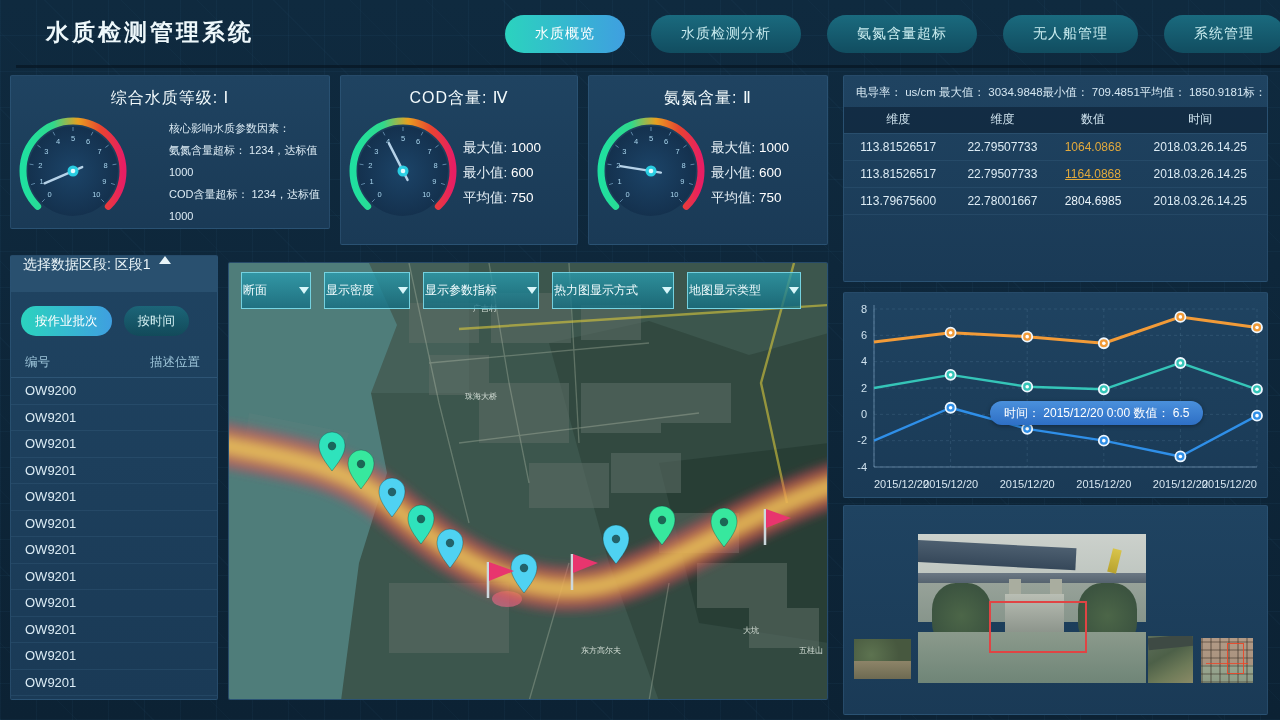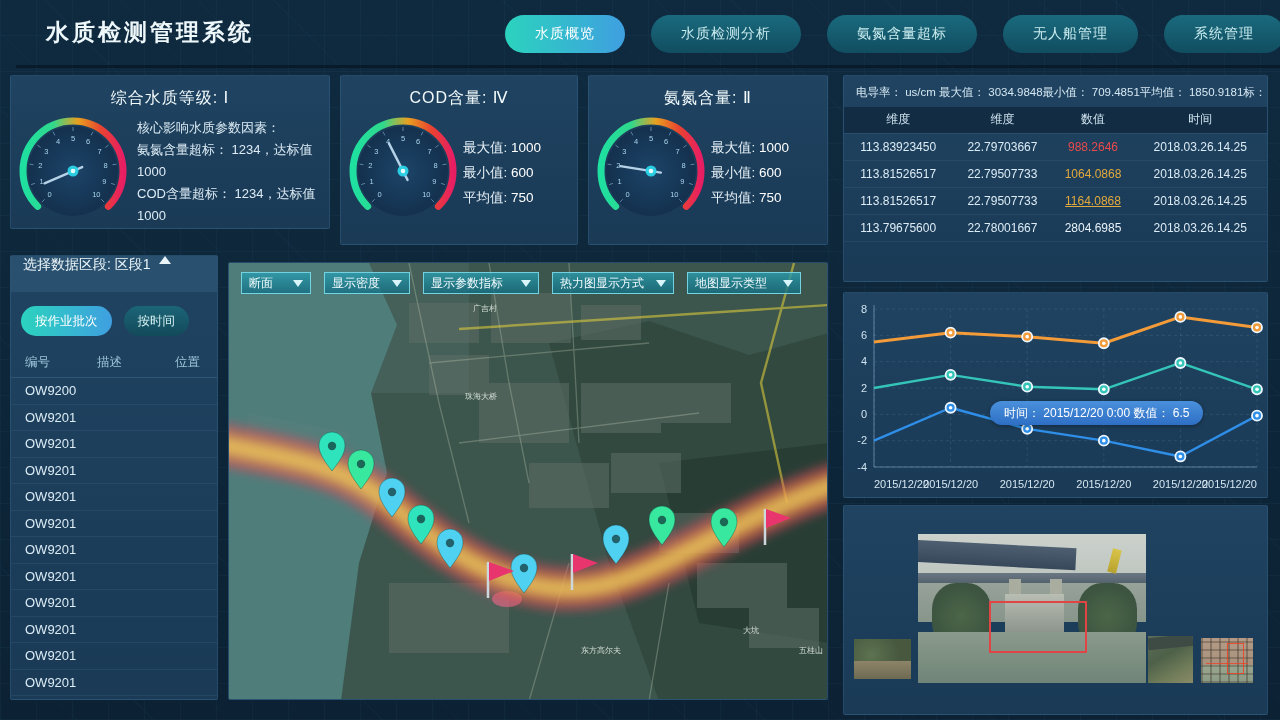--- a/index.html
+++ b/index.html
@@ -26,21 +26,21 @@
   
   .panel { position:absolute; background:linear-gradient(180deg,#1f4361,#1a3a56);
     border:1px solid rgba(110,180,225,0.14); border-radius:2px; }
   
   #gauge-panel-1 { left:10px; top:75px; width:320px; height:154px; }
   #gauge-panel-2 { left:340px; top:75px; width:238px; height:170px; }
   #gauge-panel-3 { left:588px; top:75px; width:240px; height:170px; }
   .gauge-title { text-align:center; font-size:16px; color:#f2fafc; padding-top:12px; letter-spacing:1px; }
   .gauge-body { display:flex; align-items:center; padding:2px 6px 0 6px; }
   .gauge-svg { flex:0 0 auto; }
-  .gauge-lines { font-size:13px; color:#dcebf4; line-height:22px; padding-left:2px; }
+  .gauge-lines { font-size:11px; color:#dcebf4; line-height:22px; padding-left:2px;margin-left:32px; }
   .gauge-stats { font-size:13.5px; color:#e8f2f8; line-height:25px; padding-left:4px; white-space:nowrap; }
   .gauge-stats b { font-weight:normal; color:#ffffff; }
   
   #cond-panel { left:843px; top:75px; width:425px; height:207px; }
   #cond-summary { font-size:11.5px; color:#d5e7f2; padding:9px 10px 7px 12px; white-space:nowrap; overflow:hidden; }
   .cond-table { width:100%; border-collapse:collapse; font-size:12px; }
   .cond-table th { background:rgba(9,28,45,0.55); color:#cfe3ee; font-weight:normal;
     height:26px; border-bottom:1px solid rgba(120,180,220,0.12); }
   .cond-table td { height:27px; text-align:center; color:#dcebf4;
     border-bottom:1px solid rgba(120,180,220,0.10); }
@@ -50,28 +50,28 @@
     padding:0 12px; font-size:14px; color:#ecf6fa; cursor:pointer; }
   .tri-up { width:0; height:0; border-left:6px solid transparent; border-right:6px solid transparent;
     border-bottom:8px solid #e8f4f8; margin-left:8px; }
   #filter-row { display:flex; gap:12px; padding:14px 10px 10px 10px; }
   .filter-btn { height:30px; border-radius:15px; border:none; cursor:pointer; font-family:inherit;
     font-size:12.5px; color:#d7f2f4; padding:0 14px; background:linear-gradient(180deg,#1c6淡578,#14505f); }
   .filter-btn.inactive { background:linear-gradient(180deg,#1c6578,#124a5a); }
   .filter-btn.active { background:linear-gradient(90deg,#2bd3be,#3f9fe0); color:#fff; }
   #sb-head { display:flex; font-size:12.5px; color:#9fc6da; padding:8px 14px 6px 14px;
     border-bottom:1px solid rgba(120,180,220,0.18); }
-  #sb-head span:nth-child(1){ width:72px; } #sb-head span:nth-child(2){ width:78px; }
+  #sb-head span:nth-child(1){ width:72px; } #sb-head span:nth-child(2){ width:78px;text-align:right; }
   .sb-row { height:26.5px; display:flex; align-items:center; padding:0 14px; font-size:13px;
     color:#dcecf5; border-bottom:1px solid rgba(120,180,220,0.10); cursor:pointer; }
   
   #map { left:228px; top:262px; width:600px; height:438px; overflow:hidden; border:1px solid rgba(110,180,225,0.14); }
   #map-toolbar { position:absolute; left:12px; top:9px; display:flex; gap:13px; z-index:5; }
-  .map-dd { height:22px; display:flex; align-items:center; justify-content:space-between;
-    padding:0 7px; font-size:12px; color:#f0fbfd; cursor:pointer;
+  .map-dd { height:37px; display:flex; align-items:center; justify-content:space-between;
+    padding:0 1px; font-size:12px; color:#f0fbfd; cursor:pointer;
     background:linear-gradient(180deg,rgba(42,158,176,0.78),rgba(20,110,130,0.78));
     border:1px solid rgba(130,225,238,0.85); }
   .tri-down { width:0; height:0; border-left:5px solid transparent; border-right:5px solid transparent;
     border-top:7px solid #d8f6fa; margin-left:8px; }
   
   #chart-panel { left:843px; top:292px; width:425px; height:206px; }
   .chart-tooltip { position:absolute; left:146px; top:108px; height:24px; padding:0 14px;
     border-radius:12px; background:linear-gradient(180deg,#4a90dc,#2e6fc5); color:#fff;
     font-size:12px; display:flex; align-items:center; white-space:nowrap; box-shadow:0 1px 4px rgba(0,0,0,0.35); }
   
@@ -293,26 +293,20 @@
   <table class="cond-table">
     <thead>
       <tr>
         <th>维度</th>
         <th>维度</th>
         <th>数值</th>
         <th>时间</th>
       </tr>
     </thead>
     <tbody id="cond-rows">
-        <tr>
-          <td>113.83923450</td>
-          <td>22.79703667</td>
-          <td style="color: rgb(232, 74, 74);">988.2646</td>
-          <td>2018.03.26.14.25</td>
-        </tr>
         <tr>
           <td>113.81526517</td>
           <td>22.79507733</td>
           <td style="color: rgb(226, 169, 60);">1064.0868</td>
           <td>2018.03.26.14.25</td>
         </tr>
         <tr>
           <td>113.81526517</td>
           <td>22.79507733</td>
           <td style="color: rgb(226, 169, 60); text-decoration: underline;">1164.0868</td>

